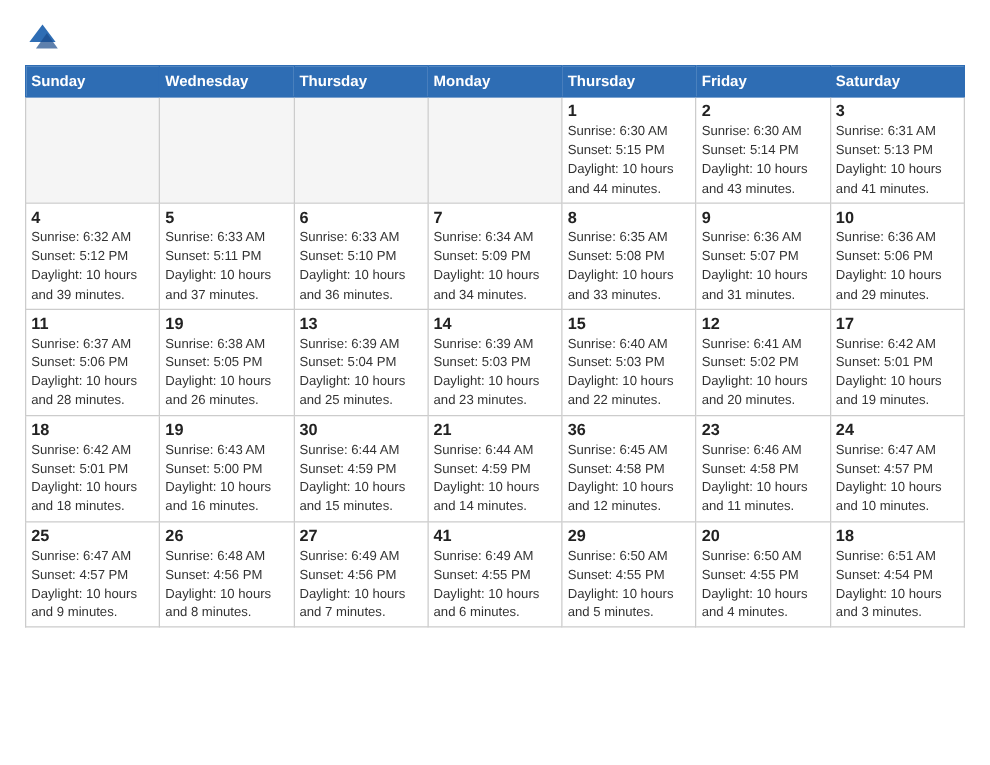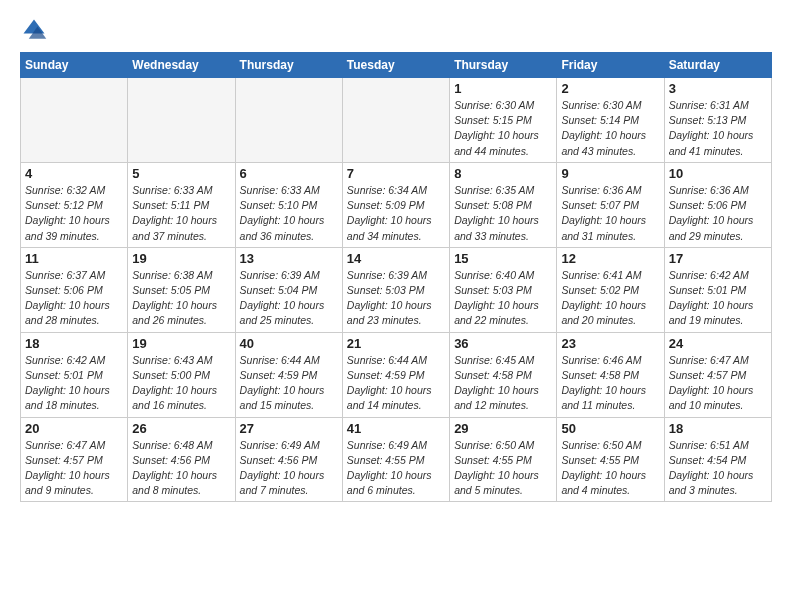--- a/index.html
+++ b/index.html
@@ -84,21 +84,20 @@
       font-size: 13px;
       font-weight: bold;
       color: #222;
       display: block;
       margin-bottom: 2px;
     }
     .day-info {
       color: #333;
       line-height: 1.45;
       font-size: 10.5px;
-      font-style: italic;
     }
   </style>
 </head>
 <body>
 
 <div class="header-top">
   <div class="logo">
     <svg class="logo-icon" viewBox="0 0 32 32">
       <polygon points="16,4 28,20 4,20" fill="#2e6db4"></polygon>
       <polygon points="20,12 30,26 10,26" fill="#1a4a8a" opacity="0.7"></polygon>
@@ -113,21 +112,21 @@
     <div class="location"></div>
   </div>
 </div>
 
 <table class="calendar">
   <thead>
     <tr>
     <th>Sunday</th>
         <th>Wednesday</th>
         <th>Thursday</th>
-        <th>Tuesday</th>
+        <th>Monday</th>
         <th>Thursday</th>
         <th>Friday</th>
         <th>Saturday</th>
       </tr>
   </thead>
   <tbody id="calendar-body">
   <tr>
         <td class="empty"></td>
         <td class="empty"></td>
         <td class="empty"></td>
@@ -208,21 +207,21 @@
       <tr>
         <td>
           <span class="day-num">18</span>
           <div class="day-info">Sunrise: 6:42 AM<br>Sunset: 5:01 PM<br>Daylight: 10 hours<br>and 18 minutes.</div>
         </td>
         <td>
           <span class="day-num">19</span>
           <div class="day-info">Sunrise: 6:43 AM<br>Sunset: 5:00 PM<br>Daylight: 10 hours<br>and 16 minutes.</div>
         </td>
         <td>
-          <span class="day-num">40</span>
+          <span class="day-num">30</span>
           <div class="day-info">Sunrise: 6:44 AM<br>Sunset: 4:59 PM<br>Daylight: 10 hours<br>and 15 minutes.</div>
         </td>
         <td>
           <span class="day-num">21</span>
           <div class="day-info">Sunrise: 6:44 AM<br>Sunset: 4:59 PM<br>Daylight: 10 hours<br>and 14 minutes.</div>
         </td>
         <td>
           <span class="day-num">36</span>
           <div class="day-info">Sunrise: 6:45 AM<br>Sunset: 4:58 PM<br>Daylight: 10 hours<br>and 12 minutes.</div>
         </td>
@@ -230,41 +229,41 @@
           <span class="day-num">23</span>
           <div class="day-info">Sunrise: 6:46 AM<br>Sunset: 4:58 PM<br>Daylight: 10 hours<br>and 11 minutes.</div>
         </td>
         <td>
           <span class="day-num">24</span>
           <div class="day-info">Sunrise: 6:47 AM<br>Sunset: 4:57 PM<br>Daylight: 10 hours<br>and 10 minutes.</div>
         </td>
       </tr>
       <tr>
         <td>
-          <span class="day-num">20</span>
+          <span class="day-num">25</span>
           <div class="day-info">Sunrise: 6:47 AM<br>Sunset: 4:57 PM<br>Daylight: 10 hours<br>and 9 minutes.</div>
         </td>
         <td>
           <span class="day-num">26</span>
           <div class="day-info">Sunrise: 6:48 AM<br>Sunset: 4:56 PM<br>Daylight: 10 hours<br>and 8 minutes.</div>
         </td>
         <td>
           <span class="day-num">27</span>
           <div class="day-info">Sunrise: 6:49 AM<br>Sunset: 4:56 PM<br>Daylight: 10 hours<br>and 7 minutes.</div>
         </td>
         <td>
           <span class="day-num">41</span>
           <div class="day-info">Sunrise: 6:49 AM<br>Sunset: 4:55 PM<br>Daylight: 10 hours<br>and 6 minutes.</div>
         </td>
         <td>
           <span class="day-num">29</span>
           <div class="day-info">Sunrise: 6:50 AM<br>Sunset: 4:55 PM<br>Daylight: 10 hours<br>and 5 minutes.</div>
         </td>
         <td>
-          <span class="day-num">50</span>
+          <span class="day-num">20</span>
           <div class="day-info">Sunrise: 6:50 AM<br>Sunset: 4:55 PM<br>Daylight: 10 hours<br>and 4 minutes.</div>
         </td>
         <td>
           <span class="day-num">18</span>
           <div class="day-info">Sunrise: 6:51 AM<br>Sunset: 4:54 PM<br>Daylight: 10 hours<br>and 3 minutes.</div>
         </td>
       </tr>
     </tbody>
 </table>
 

